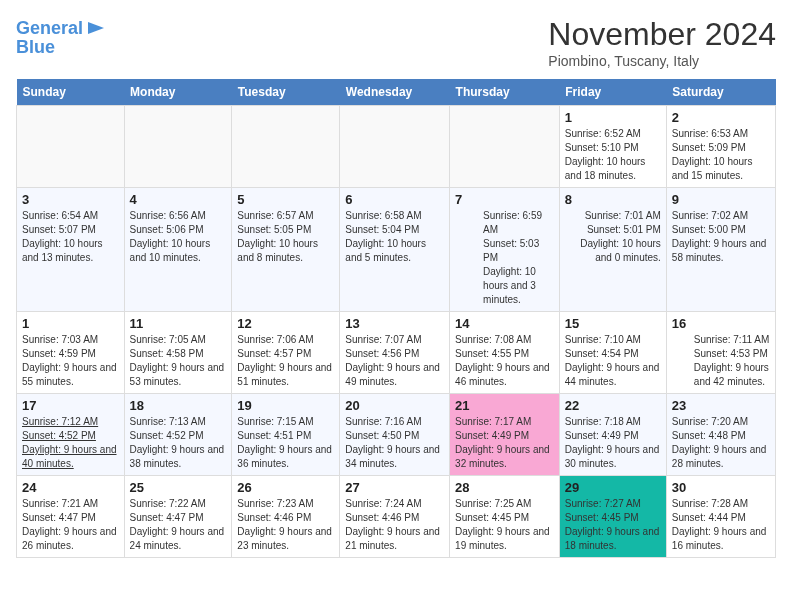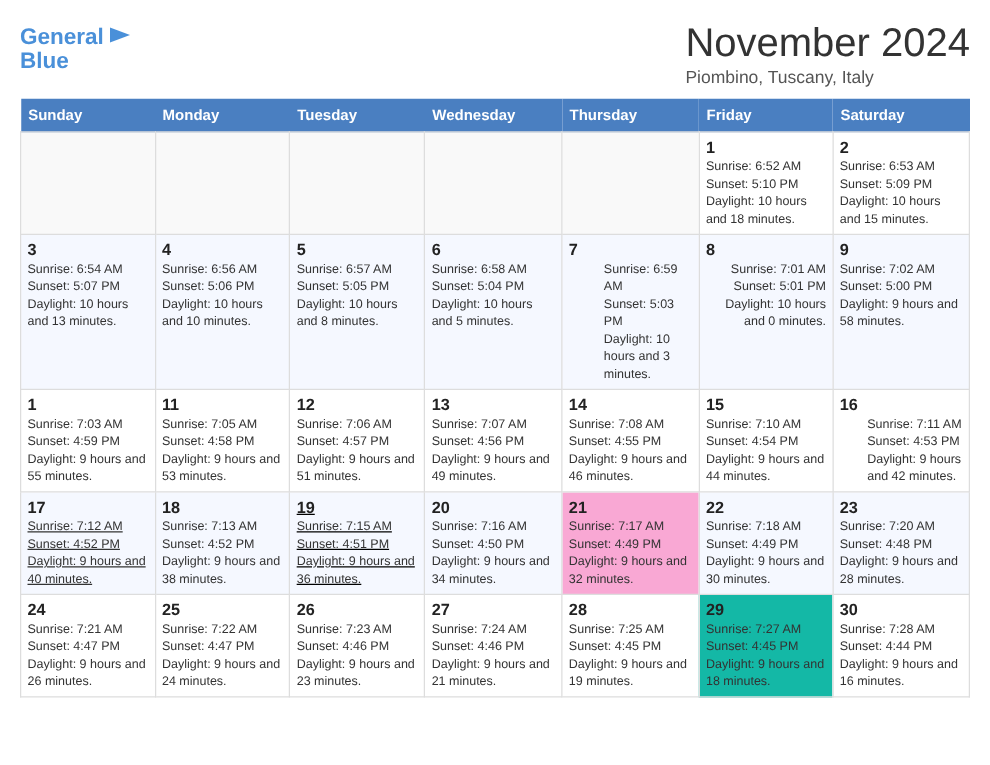--- a/index.html
+++ b/index.html
@@ -234,21 +234,21 @@
           <div class="day-info" style="white-space: pre-line; text-decoration: underline;">Sunrise: 7:12 AM
 Sunset: 4:52 PM
 Daylight: 9 hours and 40 minutes.</div>
         </td>
         <td style="background: rgb(245, 248, 255);">
           <div class="day-num">18</div>
           <div class="day-info" style="white-space: pre-line;">Sunrise: 7:13 AM
 Sunset: 4:52 PM
 Daylight: 9 hours and 38 minutes.</div>
         </td>
-        <td style="background: rgb(245, 248, 255); text-decoration: underline;">
+        <td style="background: rgb(245, 248, 255);">
           <div class="day-num">19</div>
           <div class="day-info" style="white-space: pre-line;">Sunrise: 7:15 AM
 Sunset: 4:51 PM
 Daylight: 9 hours and 36 minutes.</div>
         </td>
         <td style="background: rgb(245, 248, 255);">
           <div class="day-num">20</div>
           <div class="day-info" style="white-space: pre-line;">Sunrise: 7:16 AM
 Sunset: 4:50 PM
 Daylight: 9 hours and 34 minutes.</div>

